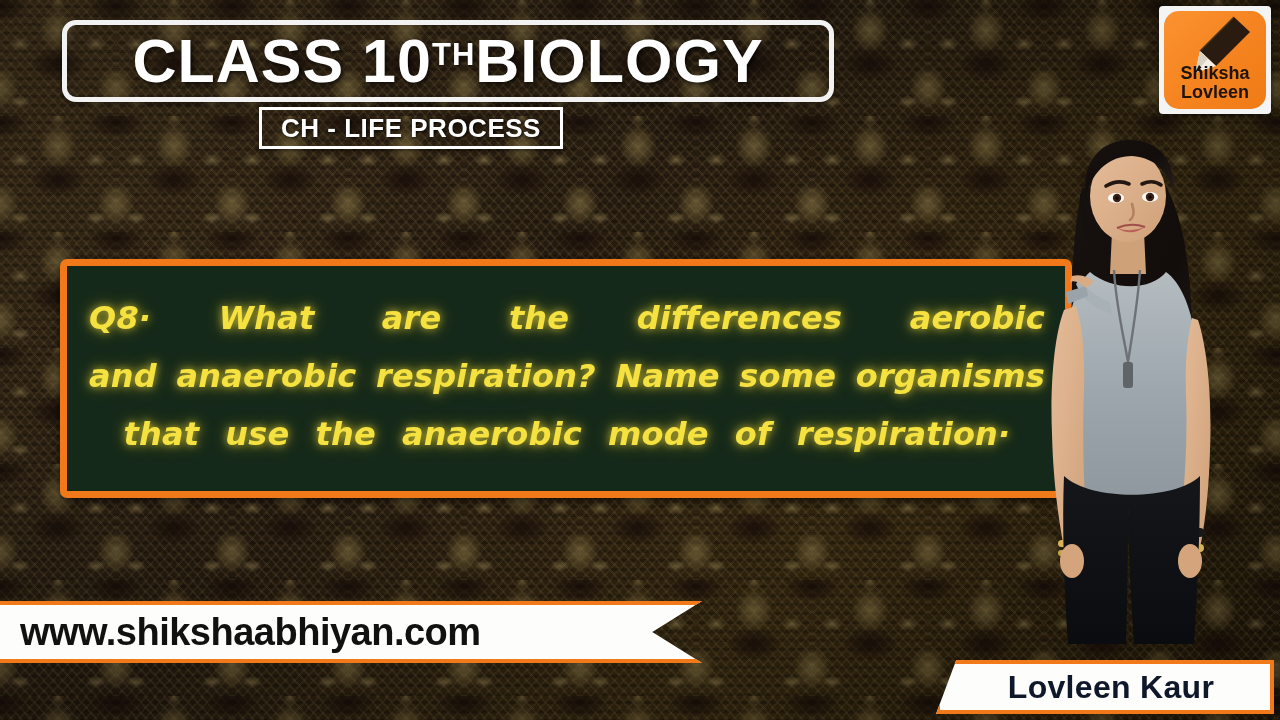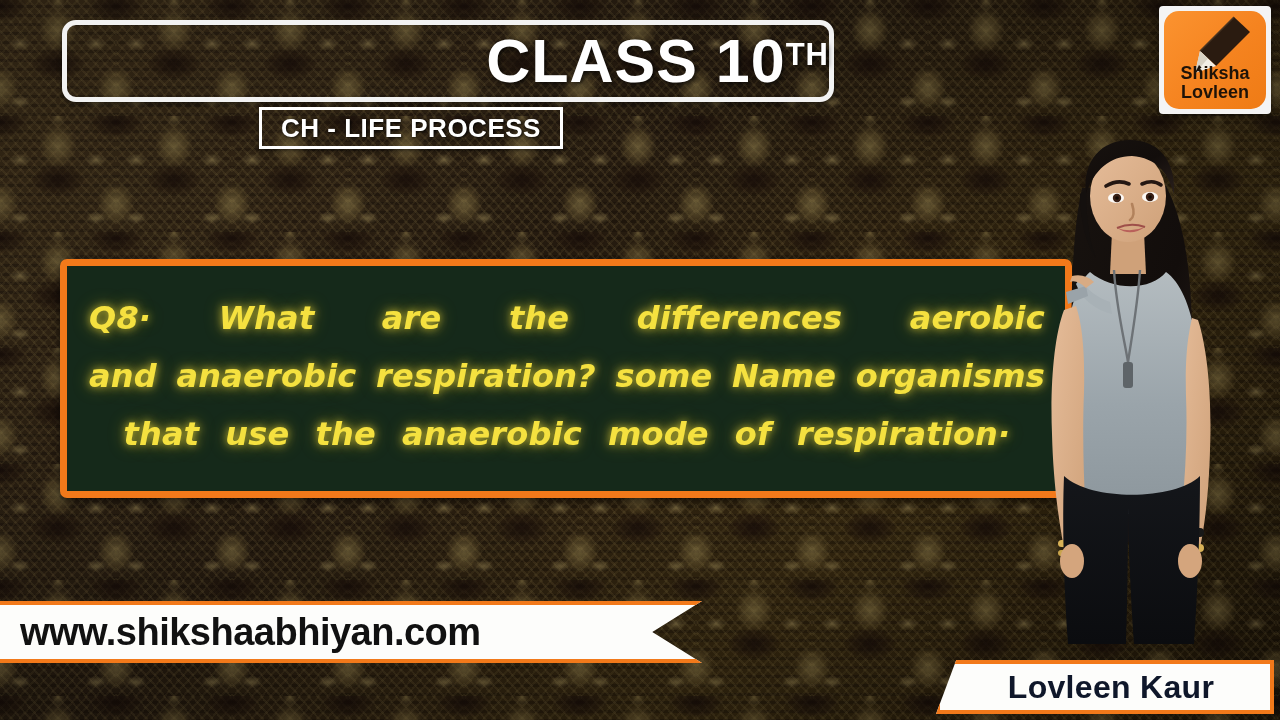--- a/index.html
+++ b/index.html
@@ -51,21 +51,21 @@
   }
   #bg-vignette {
     position:absolute; inset:0;
     background:radial-gradient(ellipse 78% 72% at 42% 46%, rgba(0,0,0,0) 35%, rgba(0,0,0,.30) 100%);
   }
 
   
   #title-box {
     position:absolute; left:62px; top:20px; width:772px; height:82px;
     border:5px solid #f2f2f2; border-radius:14px;
-    display:flex; align-items:center; justify-content:flex-end;
+    display:flex; align-items:center; justify-content:center;
     box-shadow:0 2px 5px rgba(0,0,0,.55);
   }
   #title-text {
     color:#fff; font-size:61px; font-weight:bold; letter-spacing:1px;
     white-space:nowrap; text-shadow:2px 2px 5px rgba(0,0,0,.75);
     display:flex; align-items:baseline;
   }
   #title-sup { font-size:31px; vertical-align:super; position:relative; top:-17px; }
 
   #subtitle-box {
@@ -155,20 +155,21 @@
 
 <div id="stage">
 
   <div id="bg-pattern"></div>
   <div id="bg-vignette"></div>
 
   <div id="title-box">
     <div id="title-text">
       <span>CLASS 10</span>
         <span id="title-sup">TH</span>
+        <span> BIOLOGY</span>
     </div>
   </div>
 
   <div id="subtitle-box">
     <span id="subtitle-text">CH - LIFE PROCESS</span>
   </div>
 
   <div id="logo">
     <div id="logo-inner">
       <svg id="logo-pencil" viewBox="0 0 62 62">
@@ -192,22 +193,22 @@
       <span>What</span>
       <span>are</span>
       <span>the</span>
       <span>differences</span>
       <span>aerobic</span>
     </div>
     <div class="q-line">
       <span>and</span>
       <span>anaerobic</span>
       <span>respiration?</span>
+      <span>Name</span>
       <span>some</span>
-      <span>Name</span>
       <span>organisms</span>
     </div>
     <div class="q-line last">
       <span>that</span>
       <span>use</span>
       <span>the</span>
       <span>anaerobic</span>
       <span>mode</span>
       <span>of</span>
       <span>respiration·</span>

